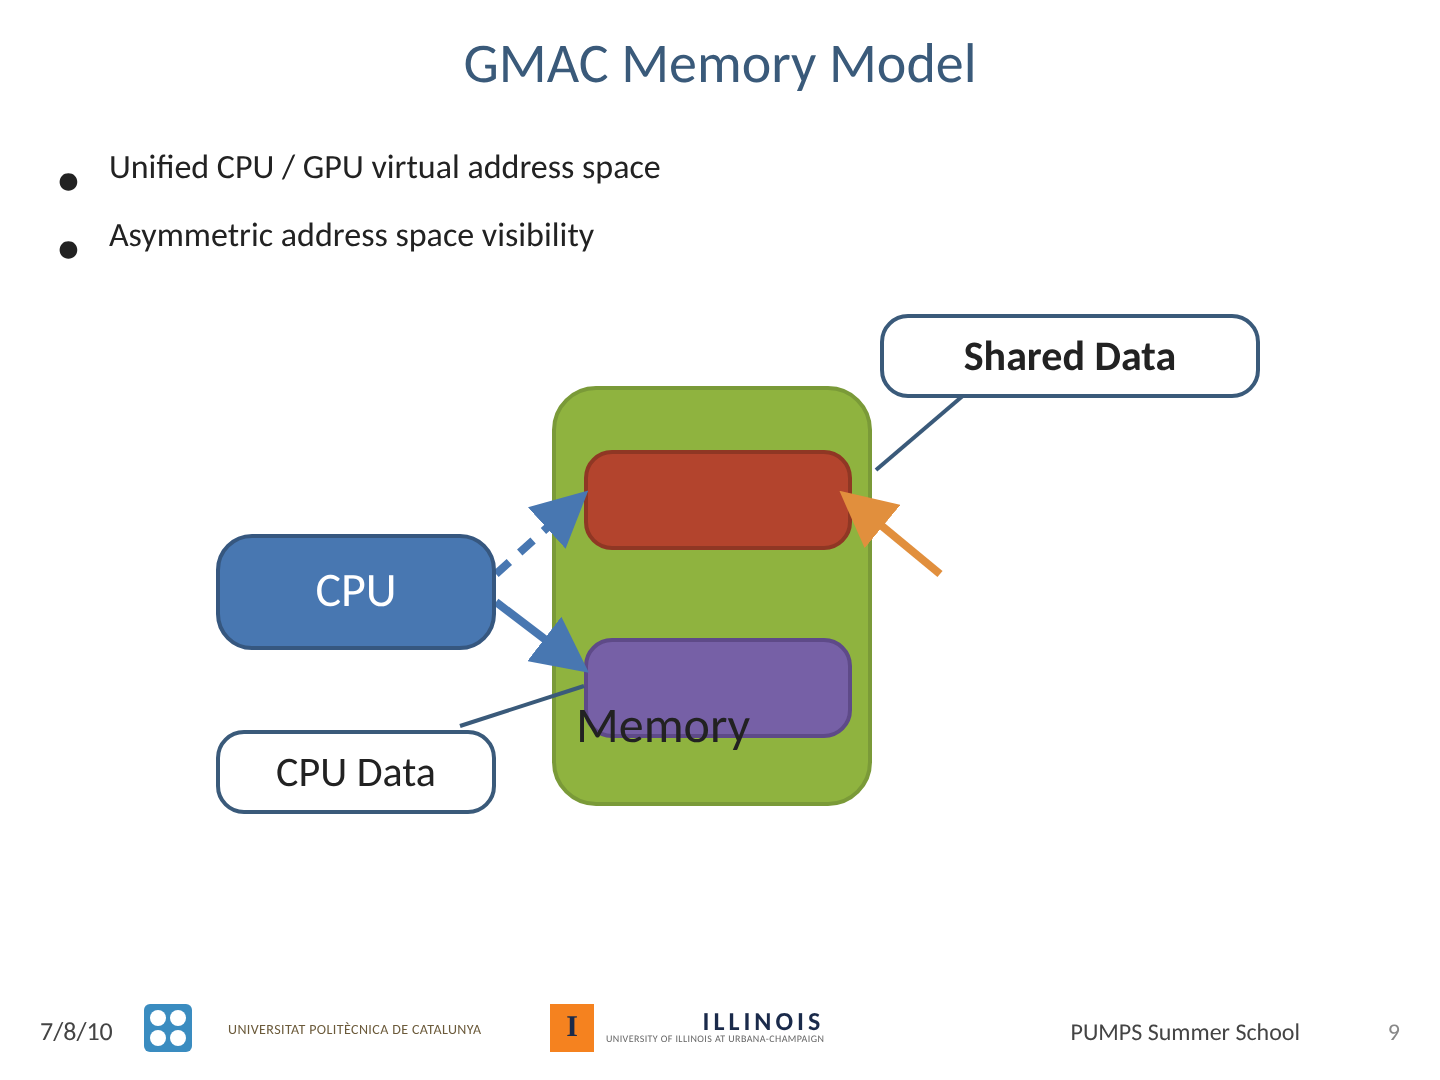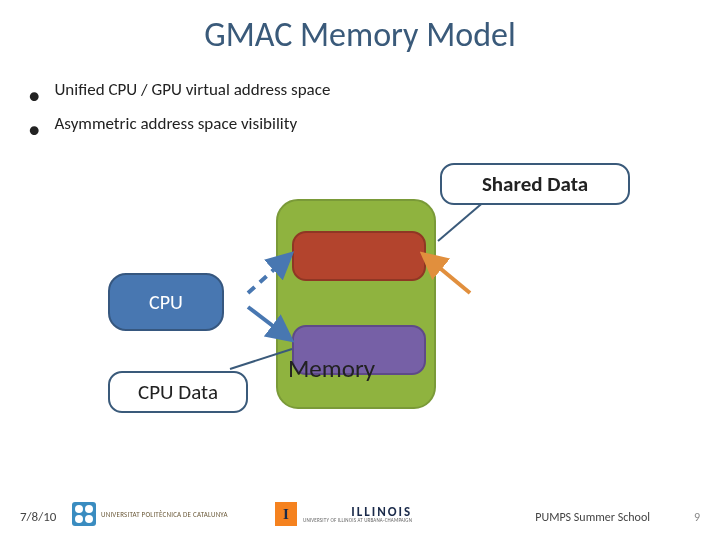--- a/index.html
+++ b/index.html
@@ -6,21 +6,21 @@
   body {
     width: 720px;
     height: 540px;
     font-family: Calibri, Arial, sans-serif;
     background: #fff;
     position: relative;
     overflow: hidden;
   }
   .title {
     text-align: center;
-    font-size: 34px;
+    font-size: 28px;
     color: #3a5a7a;
     padding-top: 14px;
     font-weight: 400;
   }
   .bullets {
     padding: 24px 0 0 28px;
   }
   .bullet {
     font-size: 17px;
     color: #222;
@@ -65,25 +65,25 @@
     border: 2px solid #8f3724;
   }
   .inner-bot {
     bottom: 32px;
     background: #7660a6;
     border: 2px solid #5e4a88;
   }
   
   .node {
     position: absolute;
-    width: 116px;
+    width: 140px;
     height: 58px;
     border-radius: 18px;
     color: #fff;
-    font-size: 20px;
+    font-size: 24px;
     display: flex;
     align-items: center;
     justify-content: center;
     z-index: 5;
   }
   .cpu {
     left: 108px;
     top: 118px;
     background: #4877b1;
     border: 2px solid #36577f;
@@ -166,21 +166,21 @@
     font-size: 12px;
     color: #444;
   }
   
   .logo-upc {
     position: absolute;
     left: 72px;
     bottom: 4px;
     display: flex;
     align-items: center;
-    gap: 5px;
+    gap: 18px;
   }
   .upc-square {
     width: 24px;
     height: 24px;
     background: #3a8cc0;
     border-radius: 3px;
     display: grid;
     grid-template-columns: repeat(2,1fr);
     grid-template-rows: repeat(2,1fr);
     gap: 2px;

